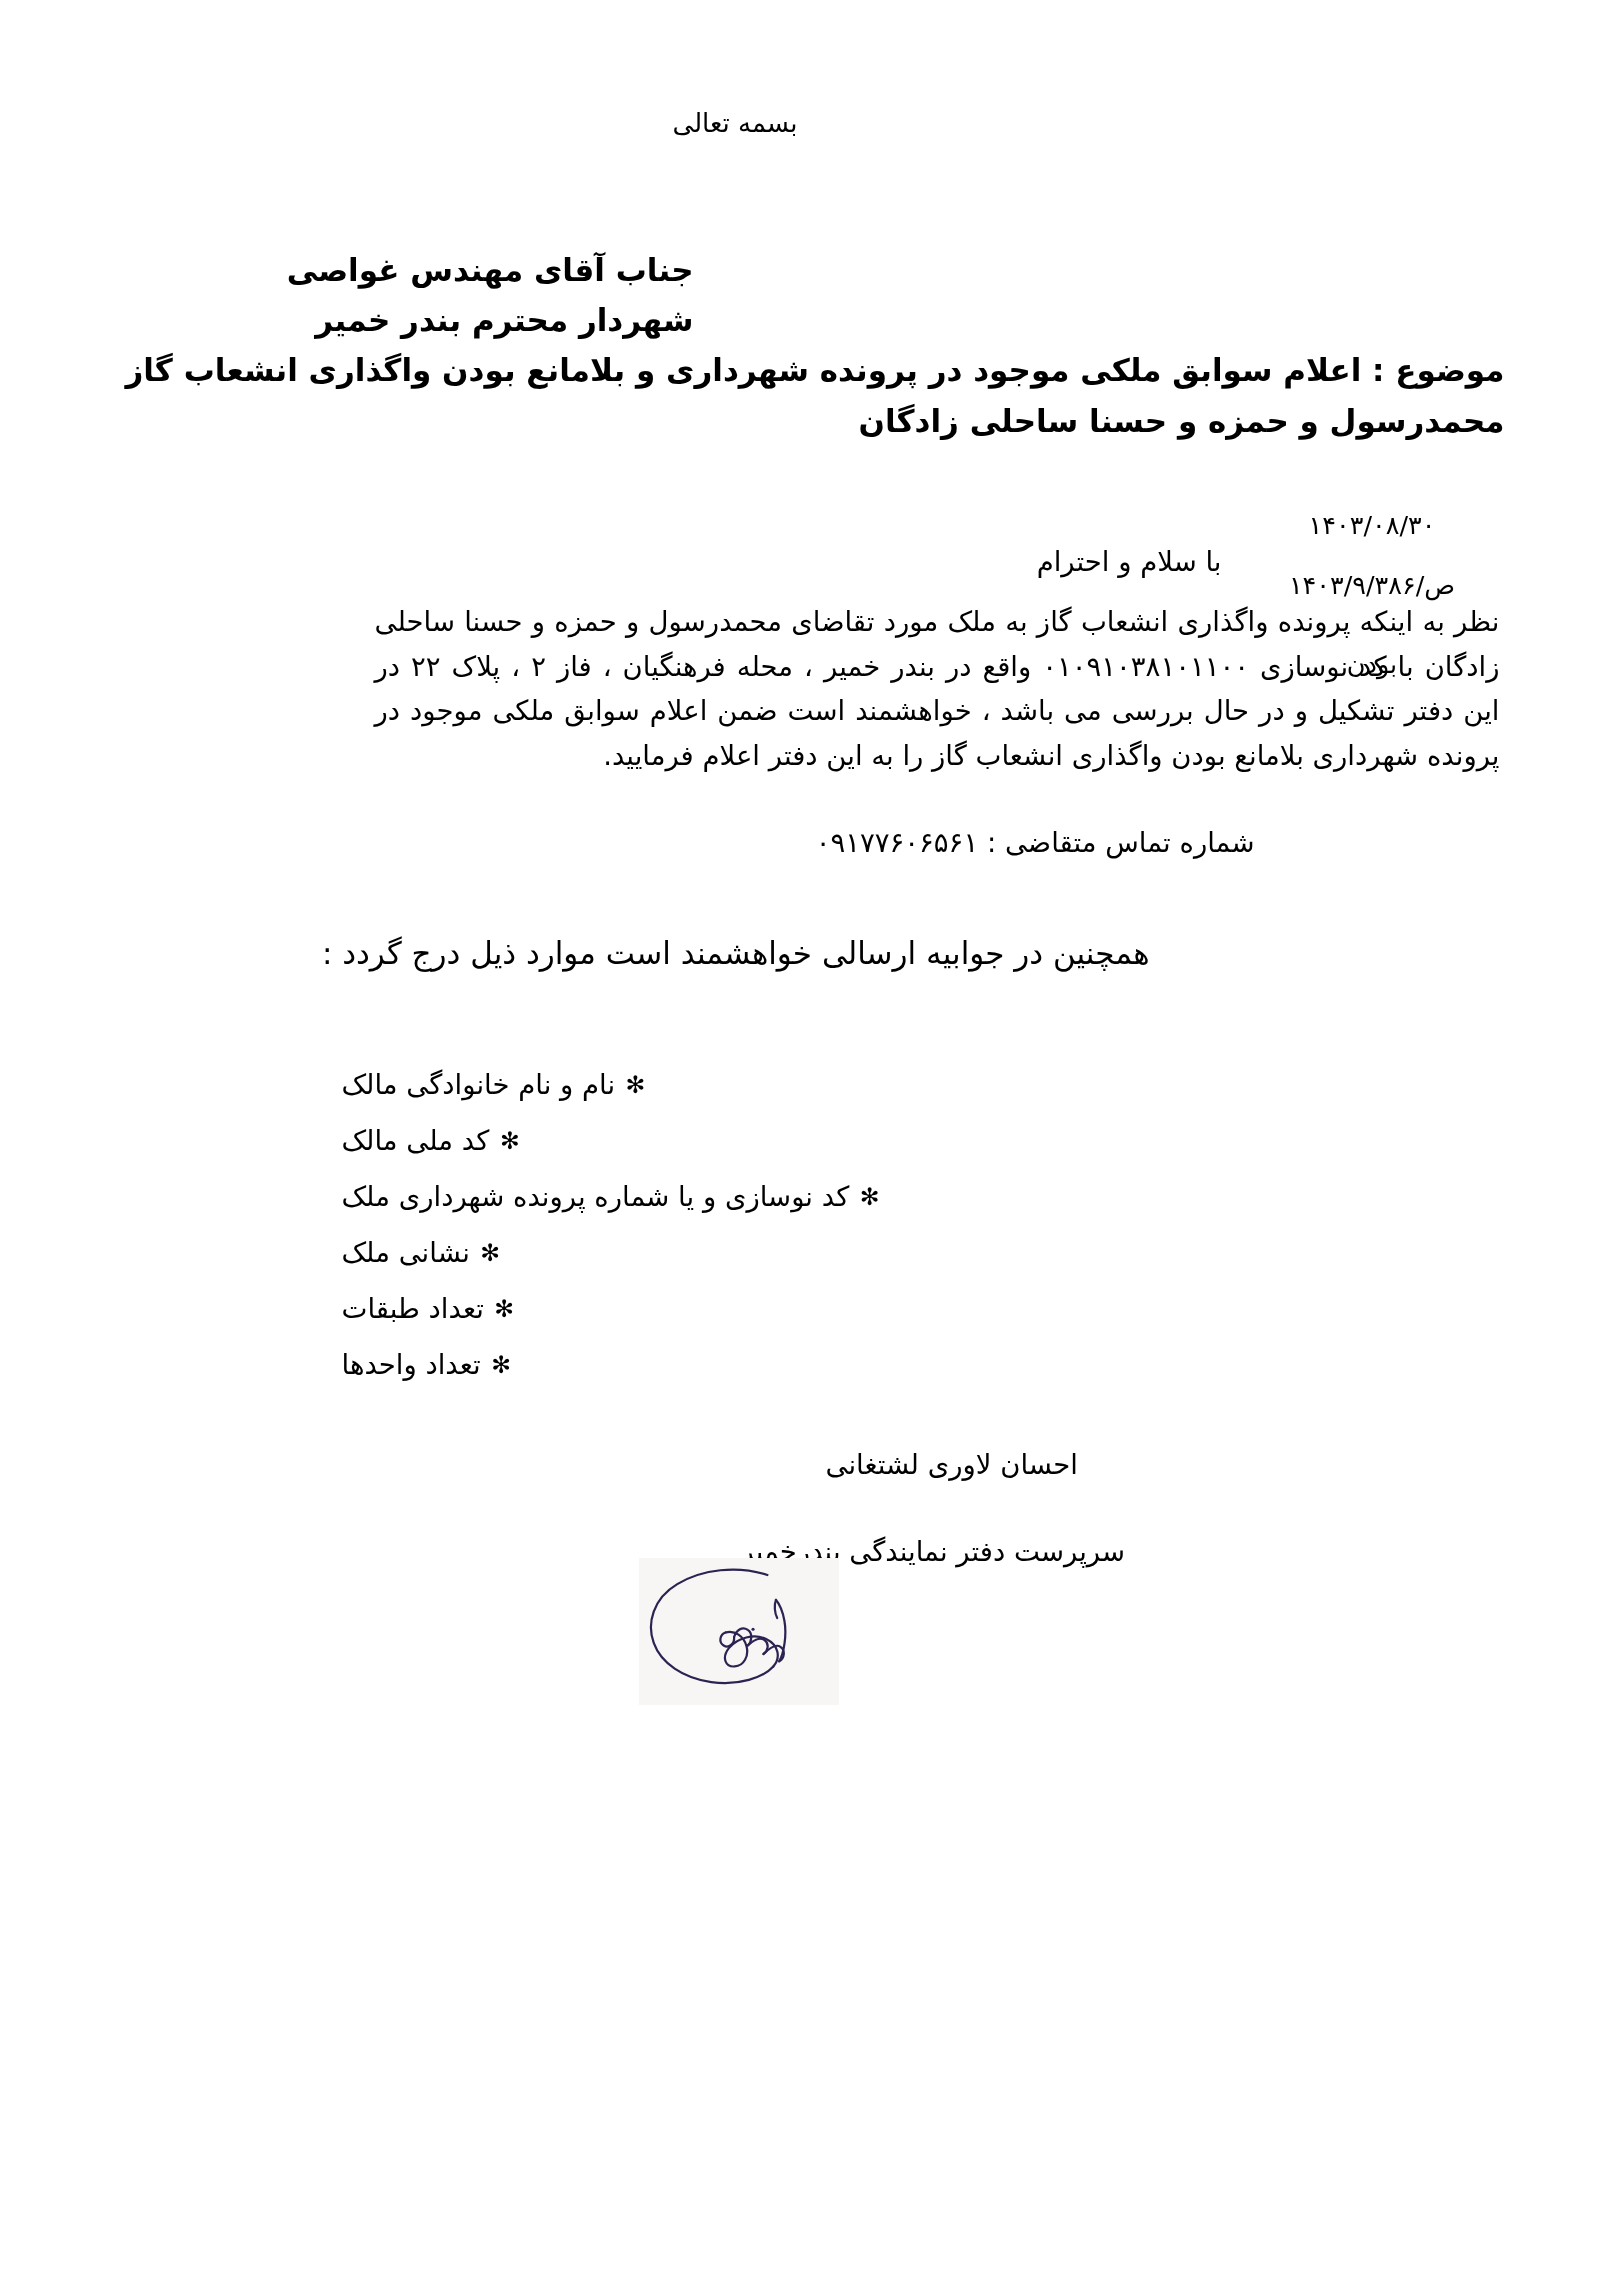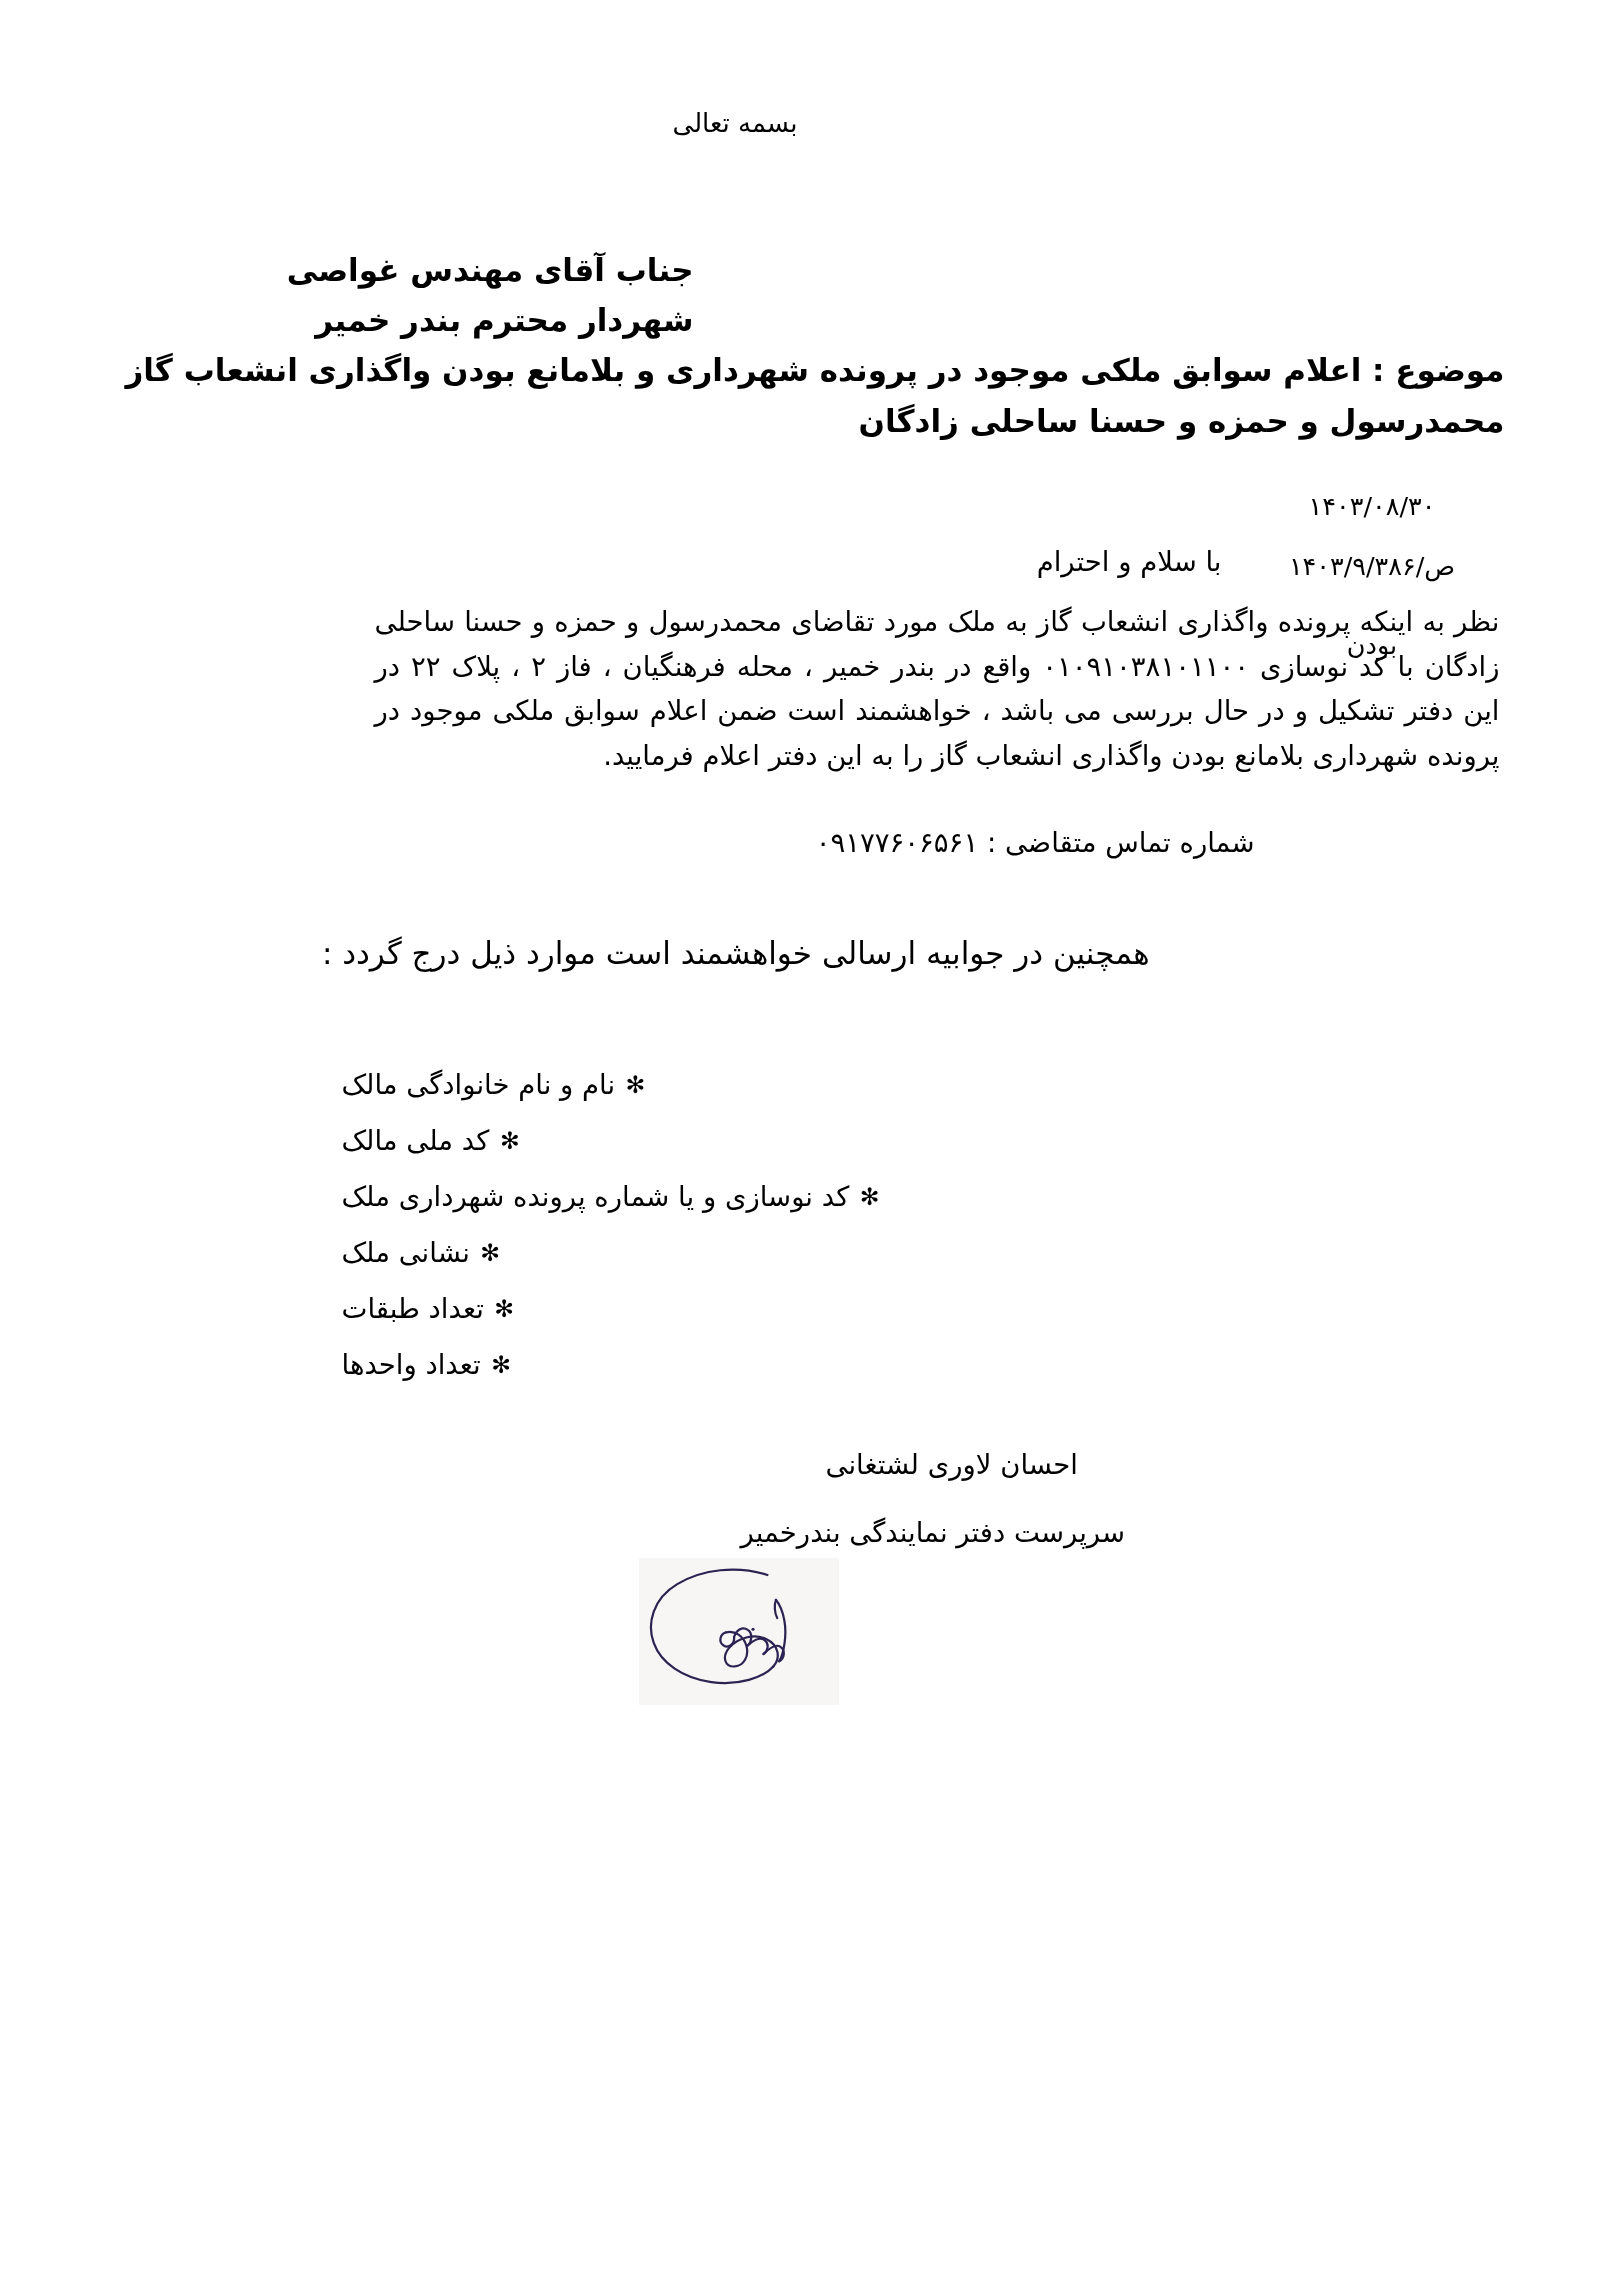--- a/index.html
+++ b/index.html
@@ -59,21 +59,21 @@
   .meta {
     position: absolute;
     top: 494px;
     right: 111px;
     width: 275px;
     text-align: center;
     font-size: 25.5px;
     line-height: 1.0;
     direction: rtl;
   }
-  .meta .meta-row { display: block; }
+  .meta .meta-row { display: block; margin-top: 19px; }
   .meta .meta-date   { margin-bottom: 34px; }
   .meta .meta-ref    { margin-bottom: 54px; }
   .meta .meta-attach { }
 
   
   .salutation {
     position: absolute;
     top: 544px;
     right: 399px;
     font-size: 27.5px;
@@ -141,21 +141,21 @@
     position: absolute;
     top: 1451px;
     right: 0;
     width: 1112px;
     text-align: left;
     font-size: 27.5px;
     line-height: 1.0;
   }
   .signature-block .sig-name {
     display: block;
-    margin-bottom: 40px;
+    margin-bottom: 59px;
     margin-left: 317px;
   }
   .signature-block .sig-title {
     display: block;
     margin-left: 232px;
   }
 
   
   .signature-image {
     position: absolute;

